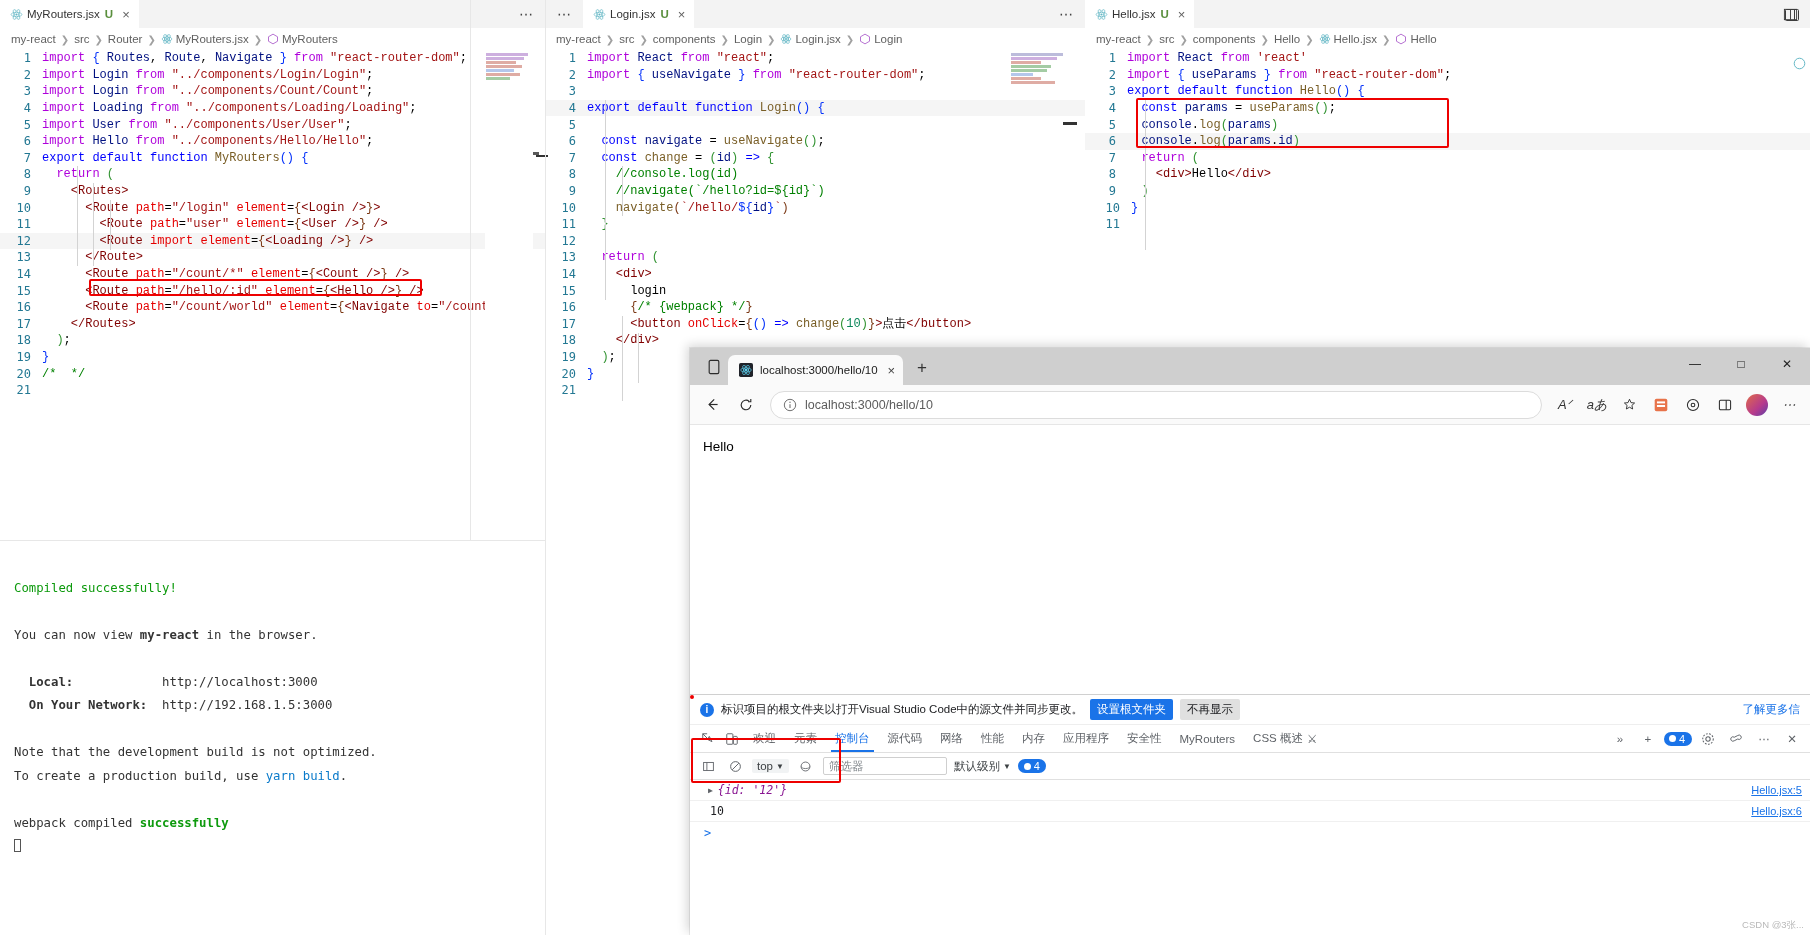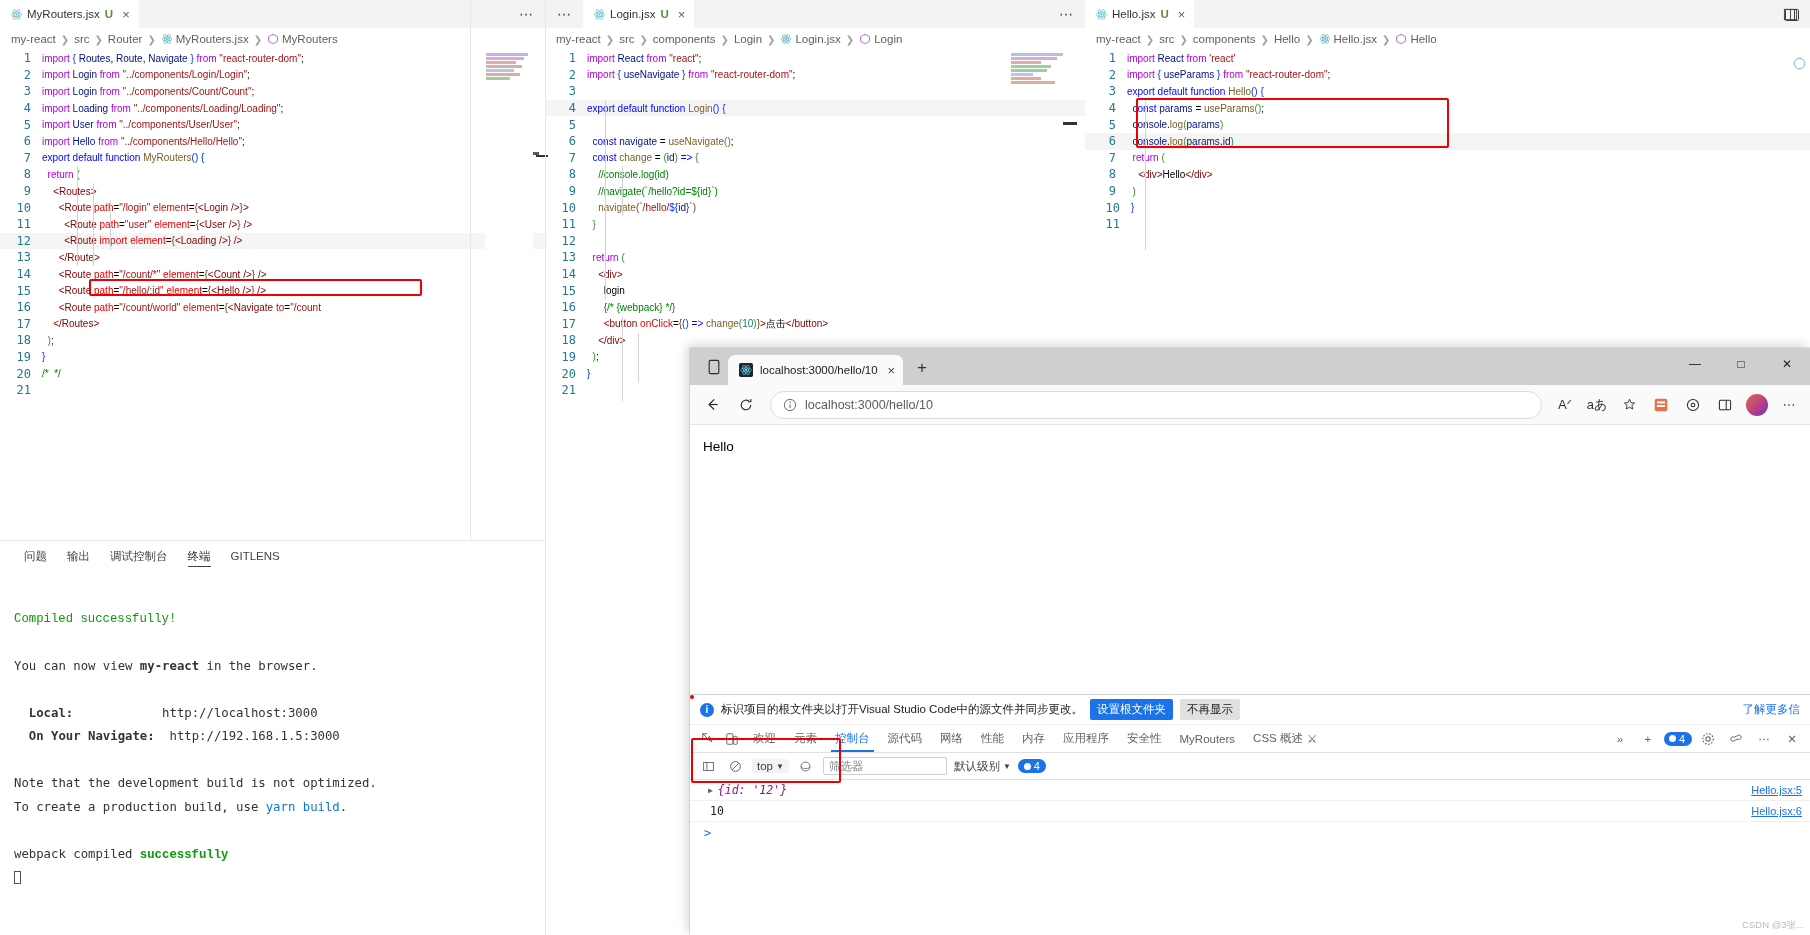--- a/index.html
+++ b/index.html
@@ -76,22 +76,22 @@
     background:#ffffff; overflow:hidden;
   }
   .coderow { display:flex; height:16.6px; align-items:center; white-space:pre; }
   .lnum {
     width:42px; flex:0 0 42px; text-align:right; padding-right:11px;
     color:#237893; font-size:12px;
     font-family:"DejaVu Sans Mono","Liberation Mono",monospace;
   }
   .lnum.wide { width:46px; flex:0 0 46px; }
   .ltext {
-    font-family:Liberation Sans, sans-serif;
-    font-size:10px; color:#000000; letter-spacing:0px;
+    font-family:Liberation Mono, monospace;
+    font-size:12px; color:#000000; letter-spacing:0px;
   }
   
   .kw   { color:#0000ff; }
   .kwp  { color:#af00db; }
   .str  { color:#a31515; }
   .fn   { color:#795e26; }
   .var  { color:#001080; }
   .tag  { color:#800000; }
   .attr { color:#e50000; }
   .br1  { color:#0431fa; }
@@ -137,21 +137,21 @@
   }
   .ptab.active { color:#333; font-weight:normal; }
   .ptab.active:after {
     content:""; position:absolute; left:10px; right:10px; bottom:4px; height:1px; background:#424242;
   }
   .terminal {
     padding:12px 0 0 14px;
     font-family:"DejaVu Sans Mono","Liberation Mono",monospace;
     font-size:12.3px; color:#333333; line-height:23.5px; white-space:pre;
   }
-  .t-green { color:#0d9a0d;font-family:Liberation Mono, monospace; }
+  .t-green { color:#0d9a0d; }
   .t-bold { font-weight:bold; }
   .t-link { color:#0a7aca; }
   .cursorblk { display:inline-block; width:7px; height:13px; border:1px solid #555; vertical-align:-2px;}
 
   
   .browser {
     position:absolute; left:690px; top:348px; width:1120px; height:587px;
     background:#ffffff;
     box-shadow:-3px -3px 10px rgba(0,0,0,0.16), 0 0 0 1px rgba(0,0,0,0.07);
     overflow:hidden;
@@ -188,21 +188,21 @@
     height:40px; background:#fafafa; display:flex; align-items:center; gap:2px; padding:0 6px;
     border-bottom:1px solid #e6e6e6;
   }
   .tb-btn { width:32px;height:30px;display:flex;align-items:center;justify-content:center; color:#333;}
   .addrbar {
     flex:1 1 auto; height:28px; background:#ffffff; border:1px solid #dcdcdc; border-radius:14px;
     display:flex; align-items:center; gap:8px; padding:0 12px; margin:0 6px;
     font-size:12px; color:#5a5a5a;
   }
   .addr-txt { color:#5c5c5c; font-size:12.5px; }
-  .tb-right { display:flex; align-items:flex-end; gap:2px; }
+  .tb-right { display:flex; align-items:flex-end; gap:2px;font-style:italic; }
   .tb-ic { width:30px;height:30px;display:flex;align-items:center;justify-content:center;color:#333; font-size:13px;}
   .avatar-ic {
     width:22px;height:22px;border-radius:50%;
     background:linear-gradient(135deg,#e06b4a,#b63a8c 60%,#5a3fa8);
   }
 
   .br-content {
     height:248px; background:#ffffff; padding:14px 0 0 13px;
     font-size:13.5px; color:#000;
     font-family:"Liberation Sans", sans-serif;
@@ -540,34 +540,27 @@
       <line x1="10.5" y1="2.5" x2="10.5" y2="13.5" stroke="#3c3c3c"></line>
     </svg>
   </div>
   <div class="right-edge-ic">
     <svg width="13" height="13" viewBox="0 0 16 16">
       <circle cx="8" cy="8" r="6.5" fill="none" stroke="#61b6c4" stroke-width="1.2"></circle>
     </svg>
   </div>
 
   <div class="panel">
-    <div class="panel-tabs">
-      <div class="ptab">问题</div>
-      <div class="ptab">输出</div>
-      <div class="ptab">调试控制台</div>
-      <div class="ptab active">终端</div>
-      <div class="ptab">GITLENS</div>
-    </div>
     <div class="terminal">
 <span class="t-green">Compiled successfully!</span>
 
 <span>You can now view <span class="t-bold">my-react</span> in the browser.</span>
 
   <span class="t-bold">Local:</span>            <span>http://localhost:3000</span>
-  <span class="t-bold">On Your Navigate:</span>  <span>http://192.168.1.5:3000</span>
+  <span class="t-bold">On Your Network:</span>  <span>http://192.168.1.5:3000</span>
 
 <span>Note that the development build is not optimized.</span>
 <span>To create a production build, use <span class="t-link">yarn build</span>.</span>
 
 <span>webpack compiled <span class="t-green t-bold">successfully</span></span>
 <span class="cursorblk"></span></div>
   </div>
 
 </div>
 

